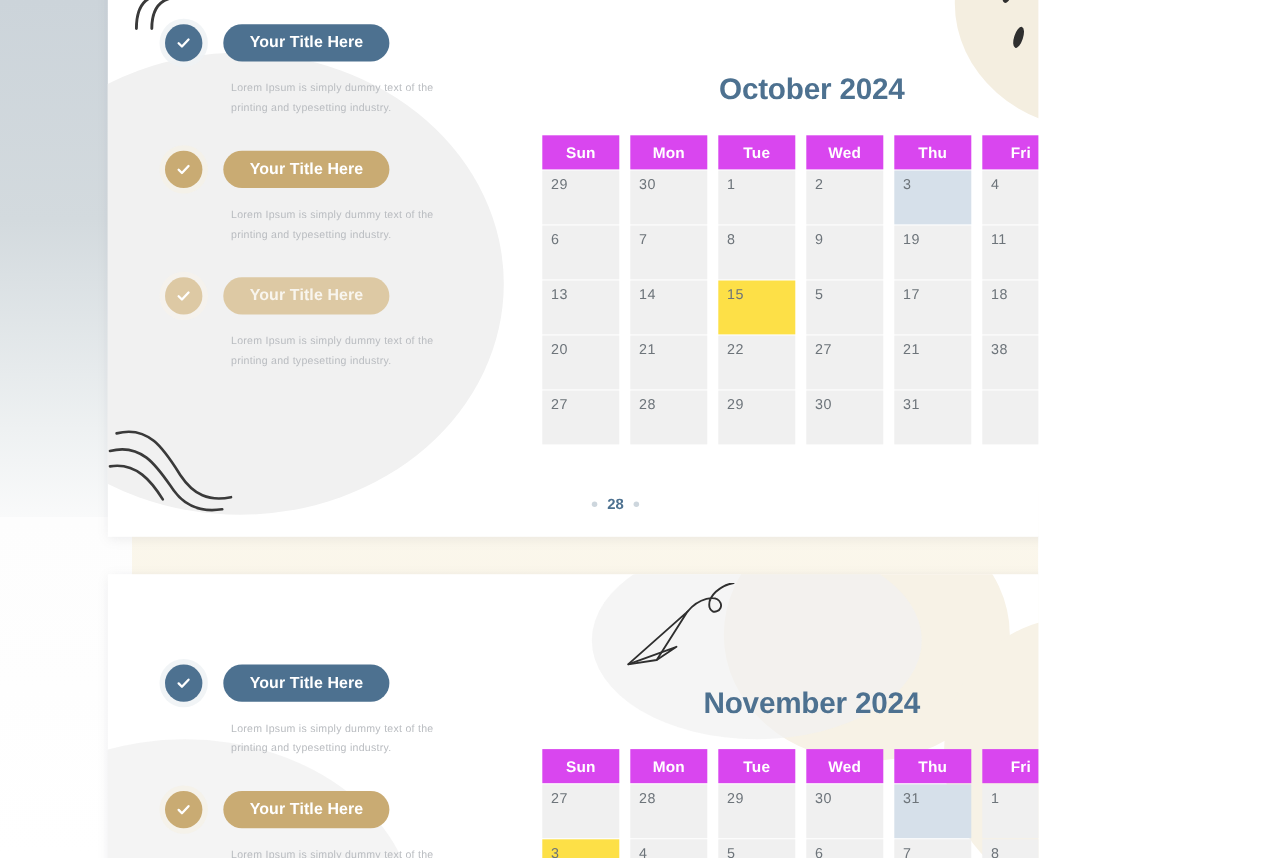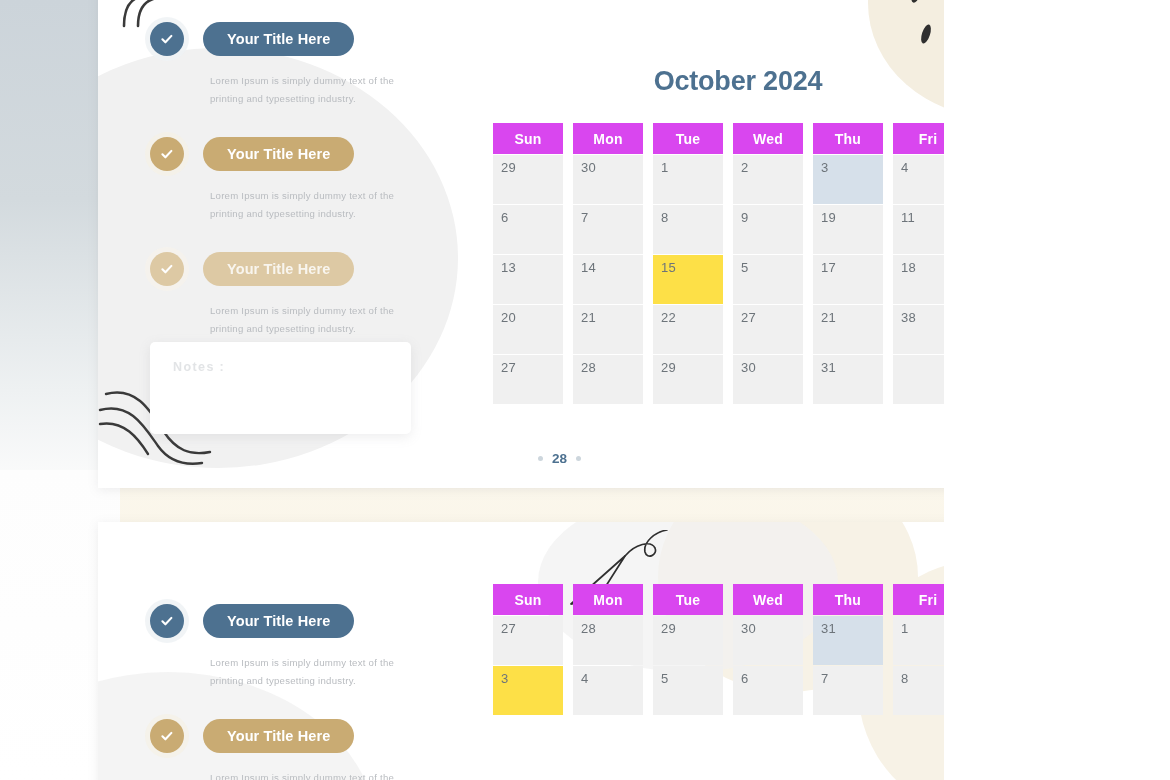--- a/index.html
+++ b/index.html
@@ -155,23 +155,20 @@
               <path d="M3.4 8.3l3 3 6-6.4" stroke="#ffffff" stroke-width="2.1" fill="none" stroke-linecap="round" stroke-linejoin="round"></path>
             </svg>
         </div>
         <div class="pill">
           <span>Your Title Here</span>
         </div>
       </div>
       <p class="lorem">Lorem Ipsum is simply dummy text of the printing and typesetting industry.</p>
     </div>
 
-    <div class="notes">
-      <div class="notes-label">Notes :</div>
-    </div>
 
     <div class="cal" style="left:395px;top:48px;">
       <div class="cal-title" style="text-align:center;width:490px;margin-bottom:26px;">October 2024</div>
       <div class="grid" id="oct-grid">
           <div class="dow">Sun</div>
           <div class="dow">Mon</div>
           <div class="dow">Tue</div>
           <div class="dow">Wed</div>
           <div class="dow">Thu</div>
           <div class="dow">Fri</div>
@@ -319,20 +316,21 @@
             </svg>
         </div>
         <div class="pill">
           <span>Your Title Here</span>
         </div>
       </div>
       <p class="lorem">Lorem Ipsum is simply dummy text of the printing and typesetting industry.</p>
     </div>
 
     <div class="cal" style="left:395px;top:62px;">
+      <div class="cal-title" style="text-align:center;width:490px;margin-bottom:26px;">November 2024</div>
       <div class="grid" id="nov-grid">
           <div class="dow">Sun</div>
           <div class="dow">Mon</div>
           <div class="dow">Tue</div>
           <div class="dow">Wed</div>
           <div class="dow">Thu</div>
           <div class="dow">Fri</div>
           <div class="dow">Sat</div>
           <div class="day">
             <span>27</span>

